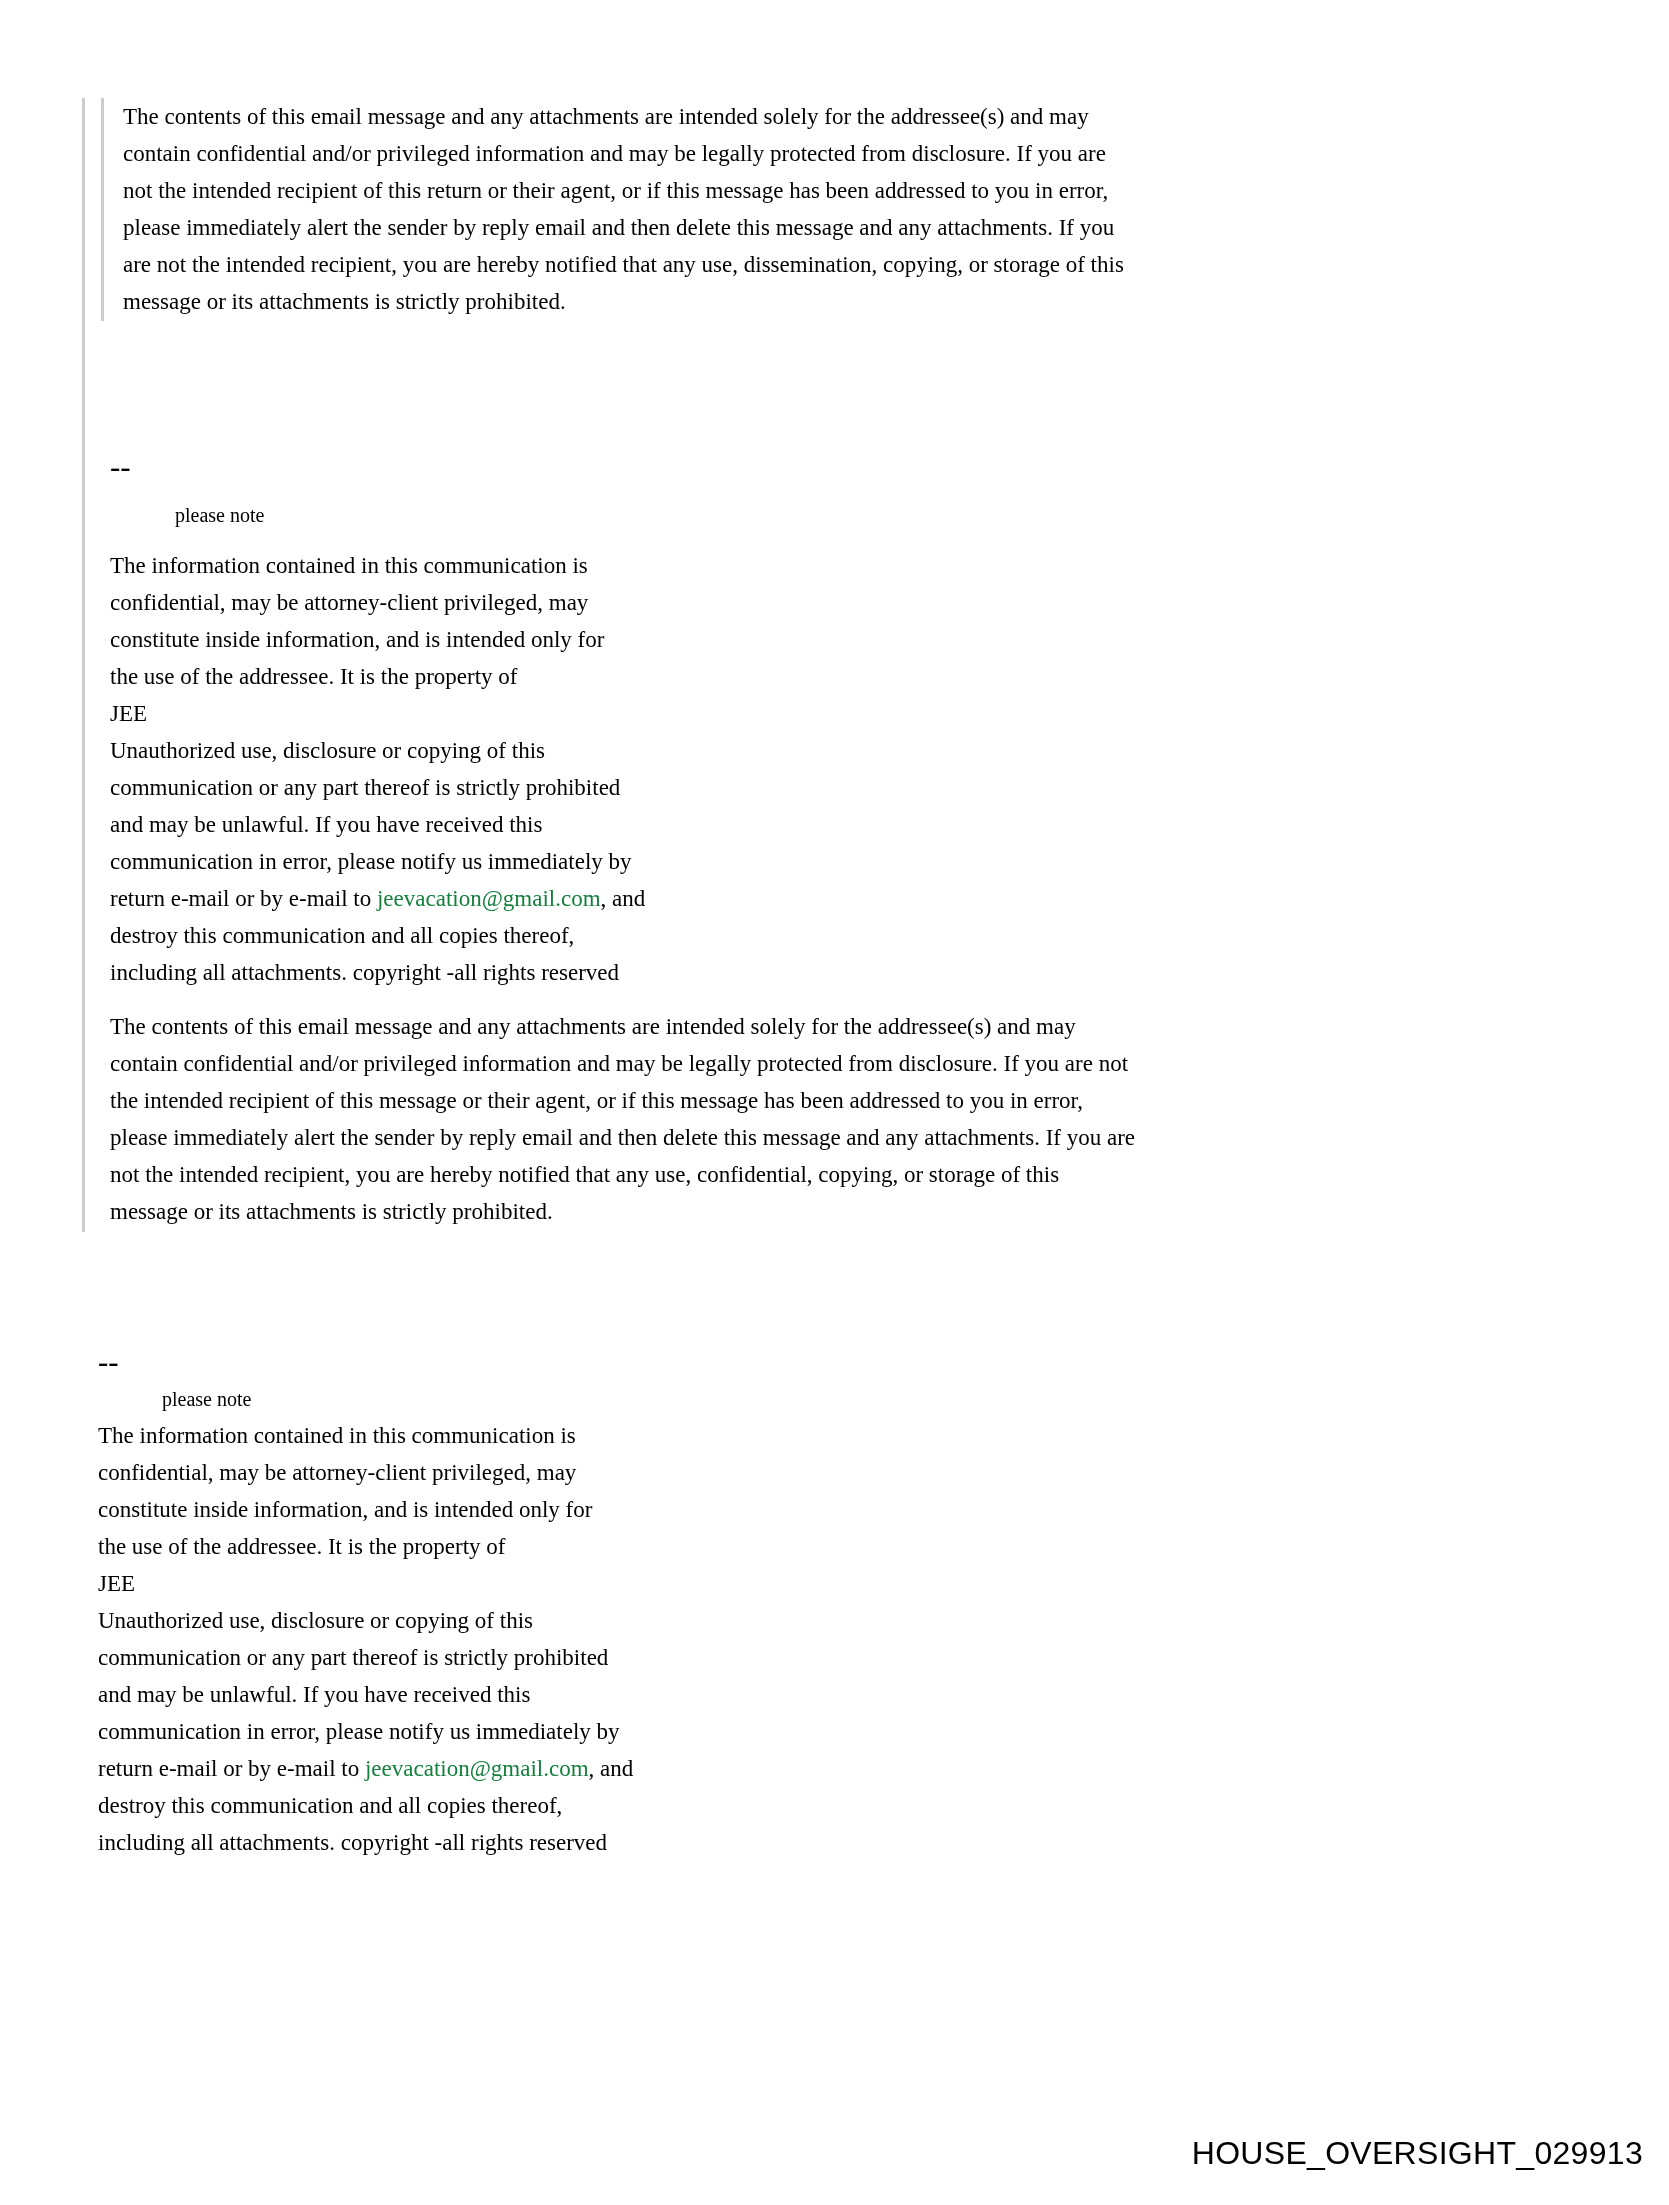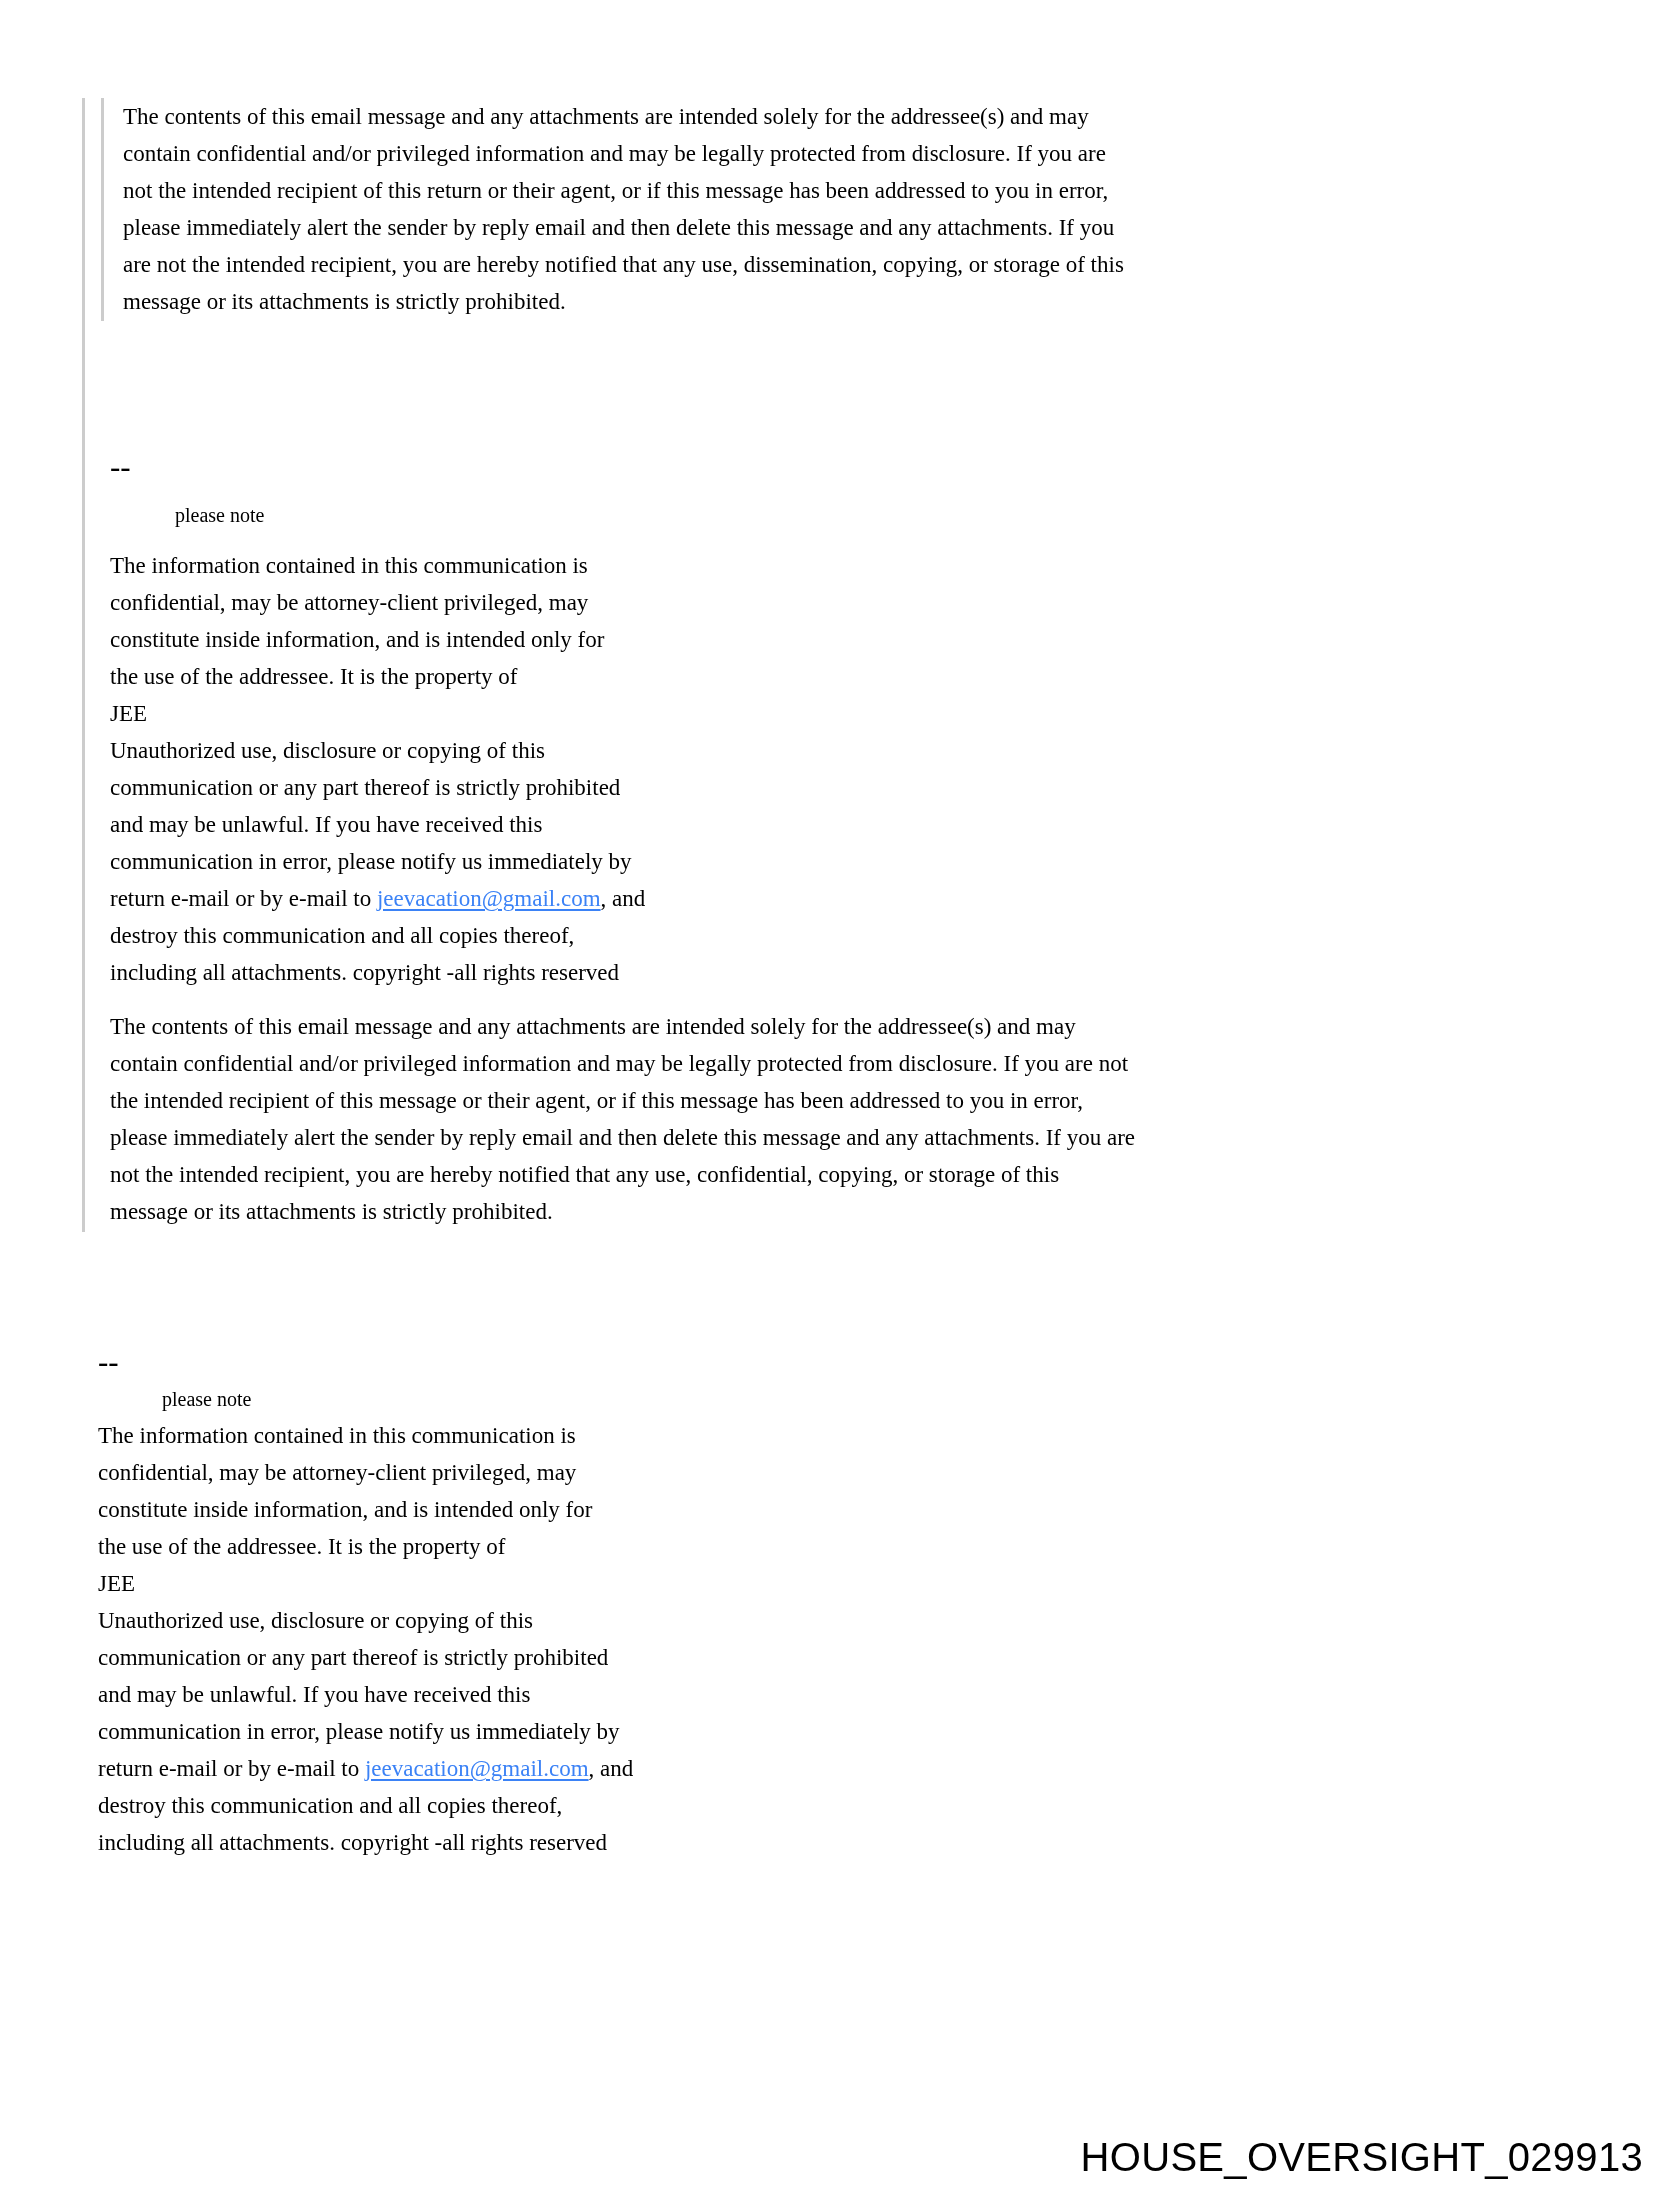--- a/index.html
+++ b/index.html
@@ -4,27 +4,27 @@
 <style>
   html, body { margin: 0; padding: 0; background: #ffffff; }
   body {
     width: 1669px; height: 2205px; position: relative; overflow: hidden;
     font-family: "Liberation Serif", "DejaVu Serif", serif;
     color: #000000;
   }
   .bar { position: absolute; width: 2.6px; background: #cccccc; }
   .block { position: absolute; font-size: 23px; line-height: 37px; white-space: nowrap; }
   .line { display: block; }
-  a.link { color: #3b82f6; text-decoration: underline; text-decoration-thickness: 2px; text-underline-offset: 3.3px; }
+  a.link { color: #15803d; text-decoration-thickness: 2px; text-underline-offset: 3.3px; }
   .dash { position: absolute; font-size: 31px; line-height: 37px; }
   .note { position: absolute; font-size: 20px; line-height: 37px; }
   .footer {
     position: absolute; right: 26px; top: 2135px;
     font-family: "Liberation Sans", "DejaVu Sans", sans-serif;
-    font-size: 40px; letter-spacing: 0.3px;
+    font-size: 32px; letter-spacing: 0.3px;
   }
 </style>
 </head>
 <body>
 
 <div class="bar" style="left:82px; top:98px; height:1134px;"></div>
 <div class="bar" style="left:101px; top:98px; height:223px;"></div>
 
 <div class="block" style="left:123px; top:98px;">
   <span class="line">The contents of this email message and any attachments are intended solely for the addressee(s) and may</span>

